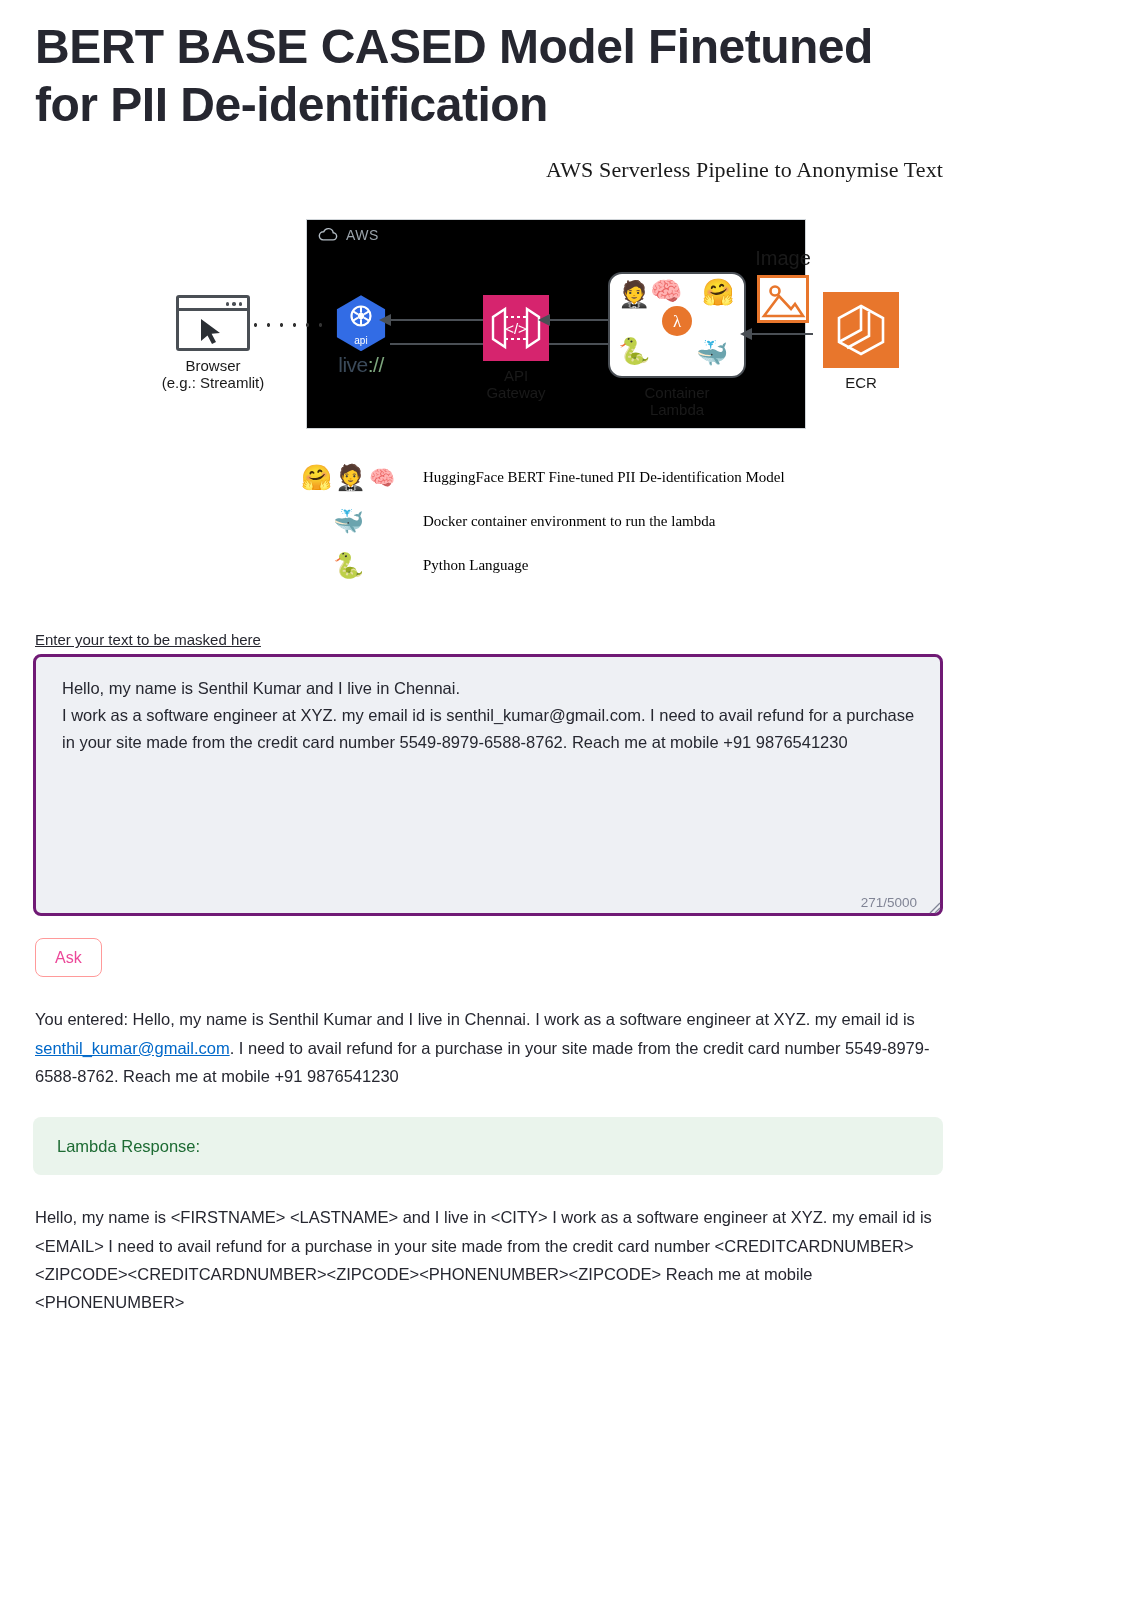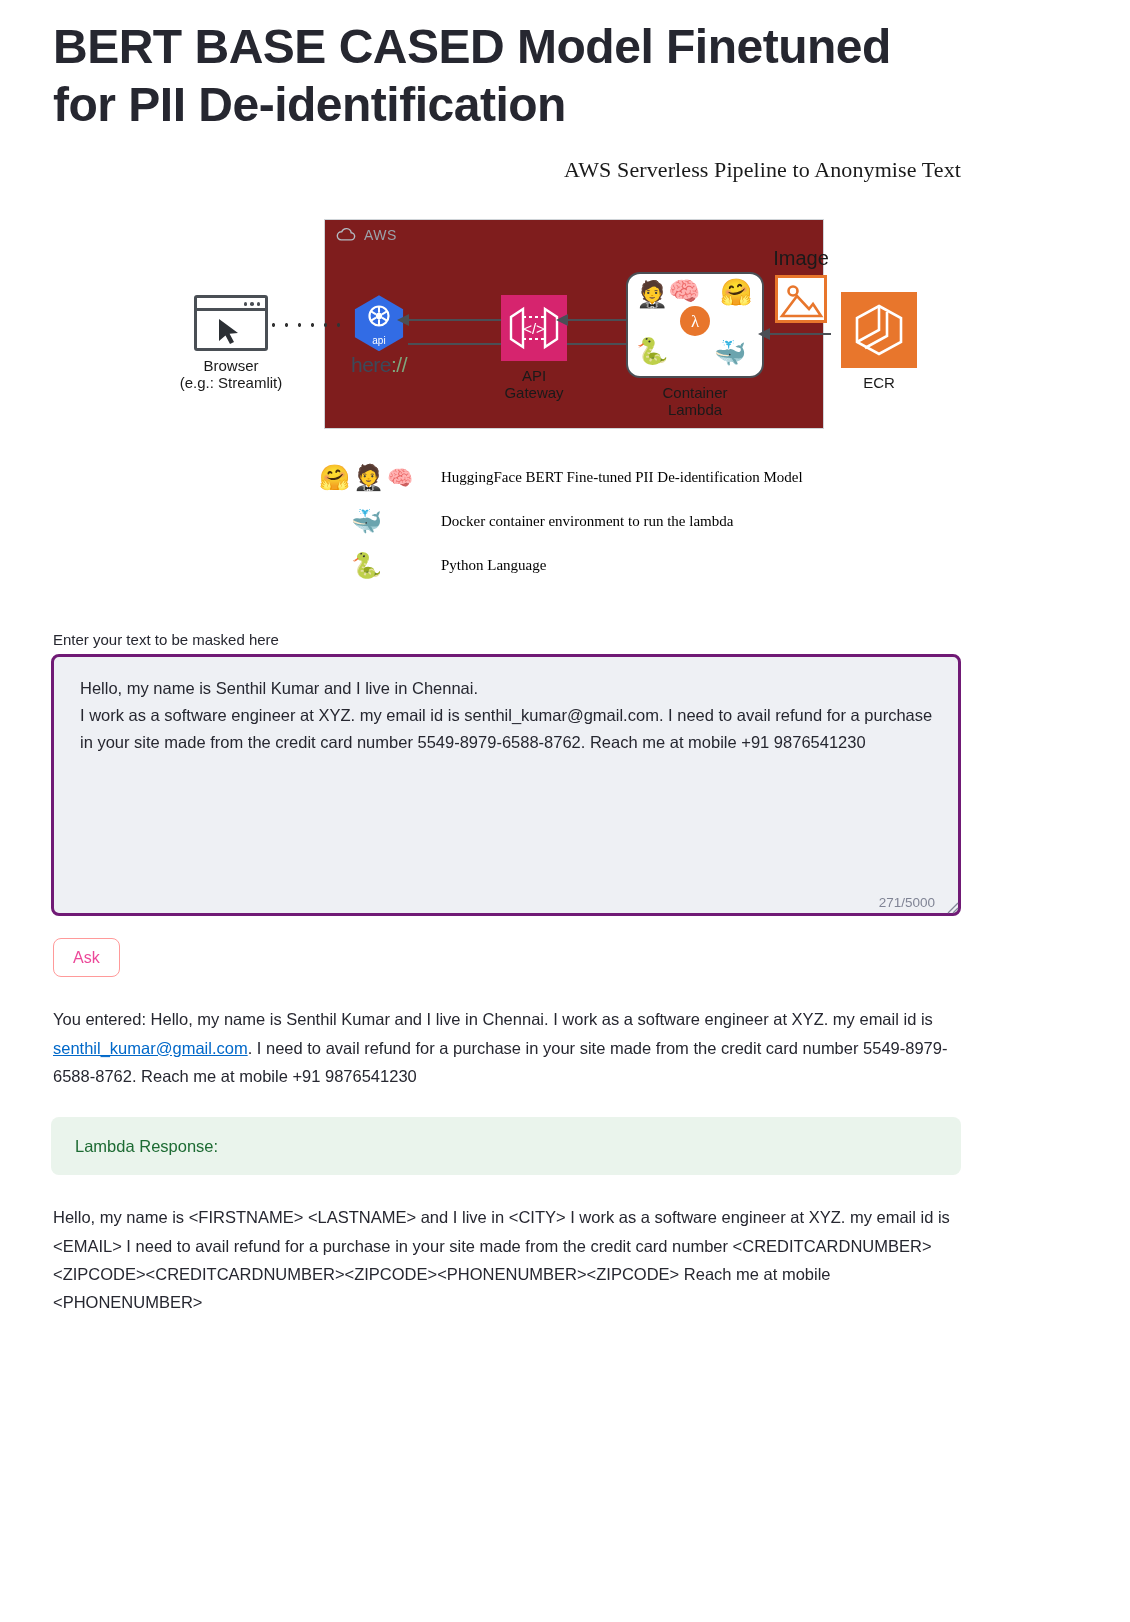--- a/index.html
+++ b/index.html
@@ -10,21 +10,20 @@
     background: #ffffff;
     font-family: "Liberation Sans", sans-serif;
     color: #262730;
     overflow: hidden;
   }
   .page {
     position: relative;
     width: 976px;
     height: 1622px;
     padding: 0;
-    margin-left: 18px;
   }
   .content {
     width: 910px;
     margin: 0 auto;
     padding-top: 18px;
   }
 
   
   .app-title {
     font-size: 48px;
@@ -68,21 +67,21 @@
     color: #1a1a1a;
     letter-spacing: 0.1px;
   }
   .aws-box {
     position: absolute;
     left: 273px;
     top: 72px;
     width: 500px;
     height: 210px;
     border: 1.5px solid #cfd4d8;
-    background: #7f1d1d;
+    background: #000000;
   }
   .aws-tag {
     position: absolute;
     left: 0; top: 0;
     display: flex;
     align-items: center;
     gap: 7px;
     padding: 7px 10px;
   }
   .aws-cloud-ic { width: 22px; height: 16px; }
@@ -225,20 +224,21 @@
     font-size: 15px;
     color: #000000;
     font-family: Liberation Serif, serif;
   }
 
   
   .field-label {
     font-size: 15px;
     color: #262730;
     margin: 16px 0 6px 2px;
+    text-decoration: underline;
   }
   .textarea-wrap { position: relative; }
   .textarea-box {
     width: 910px;
     height: 262px;
     background: #eef0f4;
     border: 3px solid #701a75;
     border-radius: 8px;
     padding: 18px 24px 18px 26px;
     font-size: 16.5px;
@@ -361,21 +361,21 @@
                 <line x1="28" y1="14.5" x2="28" y2="20.8"></line>
                 <line x1="36.3" y1="19.2" x2="31" y2="22.3"></line>
                 <line x1="36.3" y1="28.8" x2="31" y2="25.7"></line>
                 <line x1="28" y1="33.5" x2="28" y2="27.2"></line>
                 <line x1="19.7" y1="28.8" x2="25" y2="25.7"></line>
                 <line x1="19.7" y1="19.2" x2="25" y2="22.3"></line>
               </g>
             </svg>
             <span class="api-lbl">api</span>
           </div>
-          <div class="curl-lbl"><span>here</span><span class="slash">://</span></div>
+          <div class="curl-lbl"><span>live</span><span class="slash">://</span></div>
         </div>
 
         <div class="arrow left" style="left:357px; top:172px; width:95px;"></div>
         <div class="arrow right" style="left:357px; top:196px; width:95px;"></div>
 
         <div class="node" style="left:438px; top:148px; width:90px;">
           <div class="apigw-ic">
             <svg viewBox="0 0 66 66" width="66" height="66">
               <path d="M22 14 L10 22 L10 44 L22 52 Z" fill="none" stroke="#ffffff" stroke-width="2.4"></path>
               <path d="M44 14 L56 22 L56 44 L44 52 Z" fill="none" stroke="#ffffff" stroke-width="2.4"></path>

